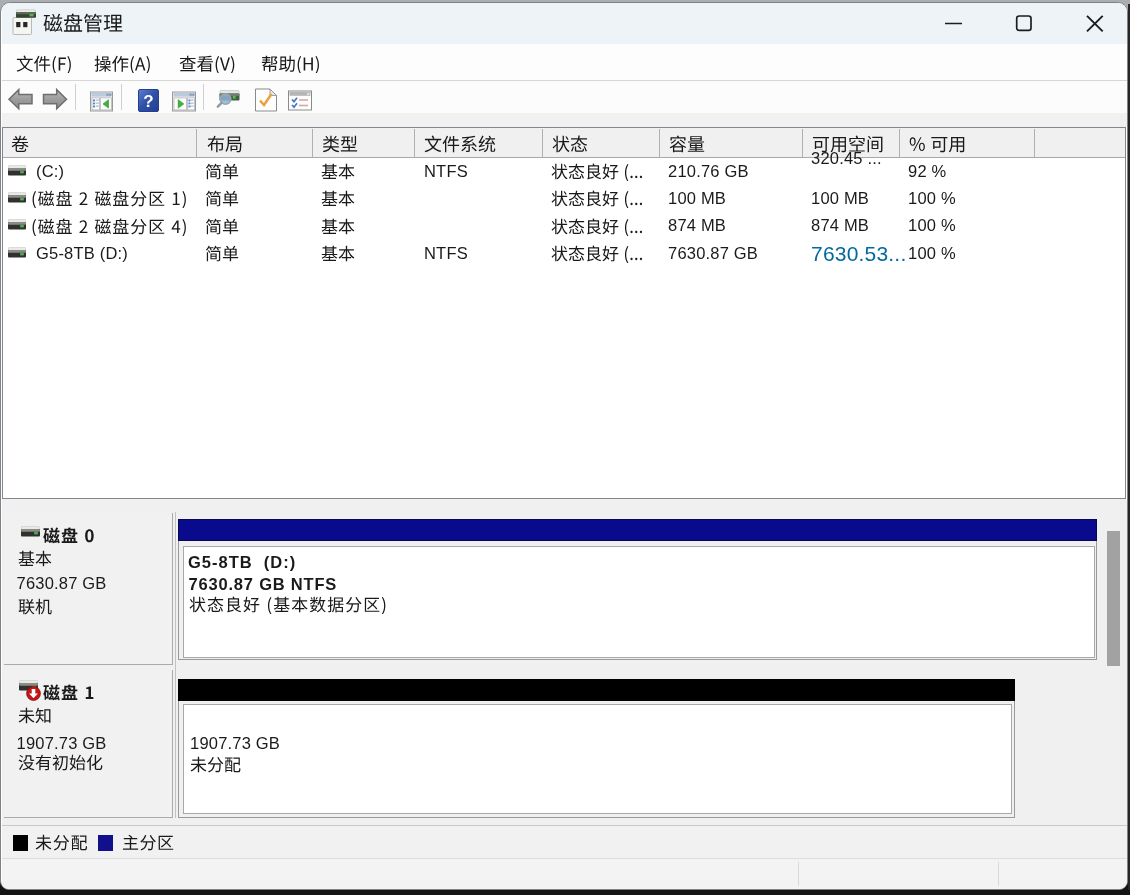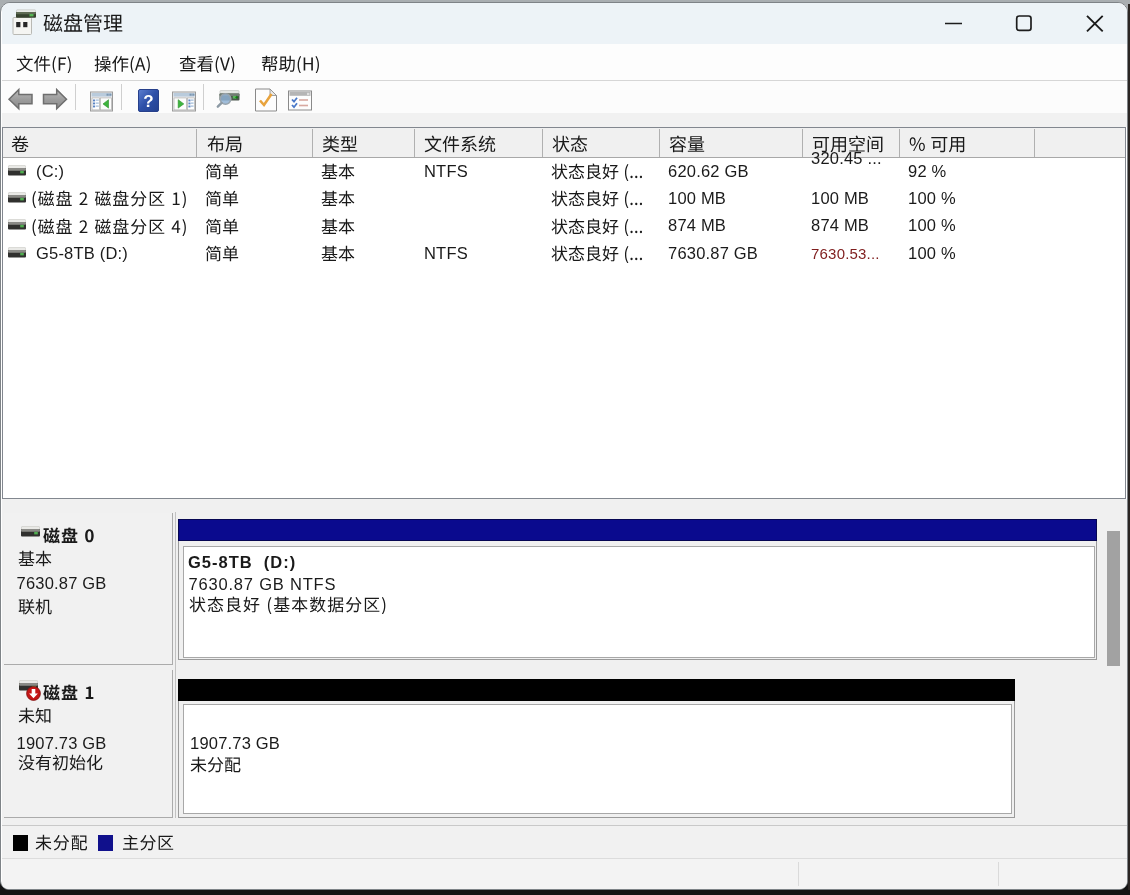--- a/index.html
+++ b/index.html
@@ -239,21 +239,21 @@
 <rect x="12.2" y="5.9" width="3.6" height="2.5" fill="#4fae4f"></rect>
 </svg>
 <svg style="position:absolute;left:7.0px;top:243.6px" width="18" height="13" viewBox="0 0 18 13">
 <rect x="0.5" y="0.5" width="17" height="3.2" rx="0.6" fill="#e9e9e6" stroke="#c9c9c4" stroke-width="0.6"></rect>
 <rect x="0" y="3" width="18" height="7.4" rx="1" fill="#30302e"></rect>
 <rect x="0" y="3" width="18" height="2.7" rx="1" fill="#8a8a86"></rect>
 <rect x="12.2" y="5.9" width="3.6" height="2.5" fill="#4fae4f"></rect>
 </svg>
 <div style="position:absolute;left:35.0px;top:156.9px;height:23.1px;line-height:23.1px;font-size:16.5px;font-weight:400;color:#1a1a1a;letter-spacing:0.2px;white-space:pre">(C:)</div>
 <div style="position:absolute;left:423.0px;top:156.9px;height:23.1px;line-height:23.1px;font-size:16.5px;font-weight:400;color:#1a1a1a;letter-spacing:0.2px;white-space:pre">NTFS</div>
-<div style="position:absolute;left:667.0px;top:156.9px;height:23.1px;line-height:23.1px;font-size:16.5px;font-weight:400;color:#1a1a1a;letter-spacing:0.2px;white-space:pre">620.62 GB</div>
+<div style="position:absolute;left:667.0px;top:156.9px;height:23.1px;line-height:23.1px;font-size:16.5px;font-weight:400;color:#1a1a1a;letter-spacing:0.2px;white-space:pre">210.76 GB</div>
 <div style="position:absolute;left:810.0px;top:144px;height:23.1px;line-height:23.1px;font-size:16.5px;font-weight:400;color:#1a1a1a;letter-spacing:0.2px;white-space:pre">320.45 ...</div>
 <div style="position:absolute;left:907.0px;top:156.9px;height:23.1px;line-height:23.1px;font-size:16.5px;font-weight:400;color:#1a1a1a;letter-spacing:0.2px;white-space:pre">92 %</div>
 <div style="position:absolute;left:30.0px;top:187.3px;width:157.3px;height:18.0px">
       <svg width="157.3" height="18" viewBox="0 0 157.3 18" style="position:absolute" fill="#1a1a1a">
         <path transform="translate(0 15) scale(0.01700 -0.01700)" d="M239 -196 295 -171C209 -29 168 141 168 311C168 480 209 649 295 792L239 818C147 668 92 507 92 311C92 114 147 -47 239 -196Z"></path>
         <path transform="translate(6.6 15) scale(0.01700 -0.01700)" d="M42 784V721H151C130 551 93 390 26 284C38 267 56 230 61 214C79 242 95 272 110 305V-35H169V47H327V484H171C190 559 205 639 216 721H341V784ZM169 422H267V108H169ZM786 841C769 787 735 712 707 660H537L593 686C578 728 544 790 510 836L451 812C481 766 514 703 529 660H358V592H957V660H777C805 707 835 766 859 817ZM353 -37C370 -28 398 -21 577 7C582 -18 586 -42 589 -63L644 -52C635 13 609 111 583 185L531 175C543 141 554 102 564 64L430 45C508 156 586 298 647 438L585 466C570 426 552 385 534 346L431 338C470 400 507 479 535 553L472 581C448 491 400 395 385 371C371 346 358 329 344 325C352 308 363 275 366 261C380 268 401 273 504 284C461 199 419 130 401 104C373 61 351 31 331 27C339 9 350 -23 353 -37ZM661 -35C677 -26 706 -18 897 11C904 -16 910 -41 913 -62L969 -48C958 17 927 116 893 191L840 178C854 144 869 105 881 67L734 47C808 159 881 304 936 445L871 472C857 431 841 388 823 348L718 339C754 401 789 480 813 556L748 584C728 495 685 399 672 375C659 349 647 332 633 328C642 311 653 277 656 263C670 270 691 275 796 286C757 202 720 134 703 109C677 66 657 35 637 30C645 12 657 -21 660 -35L661 -33Z"></path>
         <path transform="translate(24.5 15) scale(0.01700 -0.01700)" d="M390 426C446 397 516 352 550 320L588 368C554 400 483 442 428 469ZM464 850C457 826 444 793 431 765H212V589L211 550H51V484H201C186 423 151 361 74 312C90 302 118 274 129 259C221 319 261 402 277 484H741V367C741 356 737 352 723 352C710 351 664 351 616 352C627 334 637 307 640 288C708 288 752 288 779 299C807 310 816 330 816 366V484H956V550H816V765H512L545 834ZM397 647C450 621 514 580 545 550H286L287 588V703H741V550H547L585 596C552 627 487 666 434 690ZM158 261V15H45V-52H955V15H843V261ZM228 15V200H362V15ZM431 15V200H565V15ZM635 15V200H770V15Z"></path>
         <path transform="translate(47.8 15) scale(0.01700 -0.01700)" d="M44 0H505V79H302C265 79 220 75 182 72C354 235 470 384 470 531C470 661 387 746 256 746C163 746 99 704 40 639L93 587C134 636 185 672 245 672C336 672 380 611 380 527C380 401 274 255 44 54Z"></path>
         <path transform="translate(63.4 15) scale(0.01700 -0.01700)" d="M42 784V721H151C130 551 93 390 26 284C38 267 56 230 61 214C79 242 95 272 110 305V-35H169V47H327V484H171C190 559 205 639 216 721H341V784ZM169 422H267V108H169ZM786 841C769 787 735 712 707 660H537L593 686C578 728 544 790 510 836L451 812C481 766 514 703 529 660H358V592H957V660H777C805 707 835 766 859 817ZM353 -37C370 -28 398 -21 577 7C582 -18 586 -42 589 -63L644 -52C635 13 609 111 583 185L531 175C543 141 554 102 564 64L430 45C508 156 586 298 647 438L585 466C570 426 552 385 534 346L431 338C470 400 507 479 535 553L472 581C448 491 400 395 385 371C371 346 358 329 344 325C352 308 363 275 366 261C380 268 401 273 504 284C461 199 419 130 401 104C373 61 351 31 331 27C339 9 350 -23 353 -37ZM661 -35C677 -26 706 -18 897 11C904 -16 910 -41 913 -62L969 -48C958 17 927 116 893 191L840 178C854 144 869 105 881 67L734 47C808 159 881 304 936 445L871 472C857 431 841 388 823 348L718 339C754 401 789 480 813 556L748 584C728 495 685 399 672 375C659 349 647 332 633 328C642 311 653 277 656 263C670 270 691 275 796 286C757 202 720 134 703 109C677 66 657 35 637 30C645 12 657 -21 660 -35L661 -33Z"></path>
         <path transform="translate(81.3 15) scale(0.01700 -0.01700)" d="M390 426C446 397 516 352 550 320L588 368C554 400 483 442 428 469ZM464 850C457 826 444 793 431 765H212V589L211 550H51V484H201C186 423 151 361 74 312C90 302 118 274 129 259C221 319 261 402 277 484H741V367C741 356 737 352 723 352C710 351 664 351 616 352C627 334 637 307 640 288C708 288 752 288 779 299C807 310 816 330 816 366V484H956V550H816V765H512L545 834ZM397 647C450 621 514 580 545 550H286L287 588V703H741V550H547L585 596C552 627 487 666 434 690ZM158 261V15H45V-52H955V15H843V261ZM228 15V200H362V15ZM431 15V200H565V15ZM635 15V200H770V15Z"></path>
@@ -279,21 +279,21 @@
     </div>
 <div style="position:absolute;left:667.0px;top:184.1px;height:23.1px;line-height:23.1px;font-size:16.5px;font-weight:400;color:#1a1a1a;letter-spacing:0.2px;white-space:pre">100 MB</div>
 <div style="position:absolute;left:810.0px;top:184.1px;height:23.1px;line-height:23.1px;font-size:16.5px;font-weight:400;color:#1a1a1a;letter-spacing:0.2px;white-space:pre">100 MB</div>
 <div style="position:absolute;left:907.0px;top:184.1px;height:23.1px;line-height:23.1px;font-size:16.5px;font-weight:400;color:#1a1a1a;letter-spacing:0.2px;white-space:pre">100 %</div>
 <div style="position:absolute;left:667.0px;top:211.3px;height:23.1px;line-height:23.1px;font-size:16.5px;font-weight:400;color:#1a1a1a;letter-spacing:0.2px;white-space:pre">874 MB</div>
 <div style="position:absolute;left:810.0px;top:211.3px;height:23.1px;line-height:23.1px;font-size:16.5px;font-weight:400;color:#1a1a1a;letter-spacing:0.2px;white-space:pre">874 MB</div>
 <div style="position:absolute;left:907.0px;top:211.3px;height:23.1px;line-height:23.1px;font-size:16.5px;font-weight:400;color:#1a1a1a;letter-spacing:0.2px;white-space:pre">100 %</div>
 <div style="position:absolute;left:35.0px;top:238.5px;height:23.1px;line-height:23.1px;font-size:16.5px;font-weight:400;color:#1a1a1a;letter-spacing:0.2px;white-space:pre">G5-8TB (D:)</div>
 <div style="position:absolute;left:423.0px;top:238.5px;height:23.1px;line-height:23.1px;font-size:16.5px;font-weight:400;color:#1a1a1a;letter-spacing:0.2px;white-space:pre">NTFS</div>
 <div style="position:absolute;left:667.0px;top:238.5px;height:23.1px;line-height:23.1px;font-size:16.5px;font-weight:400;color:#1a1a1a;letter-spacing:0.2px;white-space:pre">7630.87 GB</div>
-<div style="position:absolute;left:810.0px;top:238.5px;height:23.1px;line-height:23.1px;font-size:15px;font-weight:400;color:#7f1d1d;letter-spacing:0.2px;white-space:pre">7630.53...</div>
+<div style="position:absolute;left:810.0px;top:238.5px;height:23.1px;line-height:23.1px;font-size:21px;font-weight:400;color:#0369a1;letter-spacing:0.2px;white-space:pre">7630.53...</div>
 <div style="position:absolute;left:907.0px;top:238.5px;height:23.1px;line-height:23.1px;font-size:16.5px;font-weight:400;color:#1a1a1a;letter-spacing:0.2px;white-space:pre">100 %</div>
 <div style="position:absolute;left:204.0px;top:160.1px;width:34.0px;height:18.0px">
       <svg width="34" height="18" viewBox="0 0 34 18" style="position:absolute" fill="#1a1a1a">
         <path transform="translate(0 15) scale(0.01700 -0.01700)" d="M107 454V-78H180V454ZM152 539C194 502 242 448 264 413L322 454C299 489 250 540 207 577ZM320 387V41H688V387ZM207 843C174 748 116 657 49 598C66 589 96 568 111 556C147 592 183 638 214 689H274C297 648 320 599 330 566L396 593C387 619 369 655 350 689H493V752H248C259 776 269 800 278 825ZM596 841C571 755 525 673 468 618C487 609 517 588 530 576C558 606 586 645 610 688H687C717 646 746 595 758 561L823 590C812 617 790 653 767 688H930V751H641C651 775 660 800 668 825ZM620 189V99H385V189ZM385 329H620V245H385ZM350 538V470H820V11C820 -4 816 -8 800 -9C785 -10 732 -10 676 -8C686 -26 696 -55 700 -74C775 -74 824 -73 855 -63C885 -51 894 -32 894 10V538Z"></path>
         <path transform="translate(17 15) scale(0.01700 -0.01700)" d="M221 437H459V329H221ZM536 437H785V329H536ZM221 603H459V497H221ZM536 603H785V497H536ZM709 836C686 785 645 715 609 667H366L407 687C387 729 340 791 299 836L236 806C272 764 311 707 333 667H148V265H459V170H54V100H459V-79H536V100H949V170H536V265H861V667H693C725 709 760 761 790 809Z"></path>
       </svg>
     </div>
 <div style="position:absolute;left:320.0px;top:160.1px;width:34.0px;height:18.0px">
       <svg width="34" height="18" viewBox="0 0 34 18" style="position:absolute" fill="#1a1a1a">
         <path transform="translate(0 15) scale(0.01700 -0.01700)" d="M684 839V743H320V840H245V743H92V680H245V359H46V295H264C206 224 118 161 36 128C52 114 74 88 85 70C182 116 284 201 346 295H662C723 206 821 123 917 82C929 100 951 127 967 141C883 171 798 229 741 295H955V359H760V680H911V743H760V839ZM320 680H684V613H320ZM460 263V179H255V117H460V11H124V-53H882V11H536V117H746V179H536V263ZM320 557H684V487H320ZM320 430H684V359H320Z"></path>
@@ -410,21 +410,21 @@
 <div style="position:absolute;left:17.0px;top:594.5px;width:34.0px;height:18.0px">
       <svg width="34" height="18" viewBox="0 0 34 18" style="position:absolute" fill="#1a1a1a">
         <path transform="translate(0 15) scale(0.01700 -0.01700)" d="M485 794C525 747 566 681 584 638L648 672C630 716 587 778 546 824ZM810 824C786 766 740 685 703 632H453V563H636V442L635 381H428V311H627C610 198 555 68 392 -36C411 -48 437 -72 449 -88C577 -1 643 100 677 199C729 75 809 -24 916 -79C927 -60 950 -32 966 -17C840 39 751 162 707 311H956V381H710L711 441V563H918V632H781C816 681 854 744 887 801ZM38 135 53 63 313 108V-80H379V120L462 134L458 199L379 187V729H423V797H47V729H101V144ZM169 729H313V587H169ZM169 524H313V381H169ZM169 317H313V176L169 154Z"></path>
         <path transform="translate(17 15) scale(0.01700 -0.01700)" d="M498 783V462C498 307 484 108 349 -32C366 -41 395 -66 406 -80C550 68 571 295 571 462V712H759V68C759 -18 765 -36 782 -51C797 -64 819 -70 839 -70C852 -70 875 -70 890 -70C911 -70 929 -66 943 -56C958 -46 966 -29 971 0C975 25 979 99 979 156C960 162 937 174 922 188C921 121 920 68 917 45C916 22 913 13 907 7C903 2 895 0 887 0C877 0 865 0 858 0C850 0 845 2 840 6C835 10 833 29 833 62V783ZM218 840V626H52V554H208C172 415 99 259 28 175C40 157 59 127 67 107C123 176 177 289 218 406V-79H291V380C330 330 377 268 397 234L444 296C421 322 326 429 291 464V554H439V626H291V840Z"></path>
       </svg>
     </div>
 <div style="position:absolute;left:177.0px;top:516.0px;width:917.0px;height:139.0px;border:1px solid #9a9a9a;background:#f0f0f0"></div>
 <div style="position:absolute;left:177.0px;top:516.0px;width:917.0px;height:20.0px;background:#0a0a8e;border:1px solid #060652"></div>
 <div style="position:absolute;left:182.0px;top:543.0px;width:910.0px;height:110.0px;background:#fff;border:1px solid #a8a8a8"></div>
 <div style="position:absolute;left:187.0px;top:548.0px;height:23.1px;line-height:23.1px;font-size:16.5px;font-weight:700;color:#1a1a1a;letter-spacing:1.0px;white-space:pre">G5-8TB  (D:)</div>
-<div style="position:absolute;left:187.5px;top:569.5px;height:23.1px;line-height:23.1px;font-size:16.5px;font-weight:400;color:#1a1a1a;letter-spacing:0.8px;white-space:pre">7630.87 GB NTFS</div>
+<div style="position:absolute;left:187.5px;top:569.5px;height:23.1px;line-height:23.1px;font-size:16.5px;font-weight:700;color:#1a1a1a;letter-spacing:0.8px;white-space:pre">7630.87 GB NTFS</div>
 <div style="position:absolute;left:187.5px;top:592.9px;width:198.9px;height:18.0px">
       <svg width="198.9" height="18" viewBox="0 0 198.9 18" style="position:absolute" fill="#1a1a1a">
         <path transform="translate(0 15) scale(0.01700 -0.01700)" d="M741 774C785 719 836 642 860 596L920 634C896 680 843 752 798 806ZM49 674C96 615 152 537 175 486L237 528C212 577 155 653 106 709ZM589 838V605L588 545H356V471H583C568 306 512 120 327 -30C347 -43 373 -63 388 -78C539 47 609 197 640 344C695 156 782 6 918 -78C930 -59 955 -30 973 -16C816 70 723 252 675 471H951V545H662L663 605V838ZM32 194 76 130C127 176 188 234 247 290V-78H321V841H247V382C168 309 86 237 32 194Z"></path>
         <path transform="translate(18 15) scale(0.01700 -0.01700)" d="M381 409C440 375 511 323 543 286L610 329C573 367 503 417 444 449ZM270 241V45C270 -37 300 -58 416 -58C441 -58 624 -58 650 -58C746 -58 770 -27 780 99C759 104 728 115 712 128C706 25 698 10 645 10C604 10 450 10 420 10C355 10 344 16 344 45V241ZM410 265C467 212 537 138 568 90L630 131C596 178 525 249 467 299ZM750 235C800 150 851 36 868 -35L940 -9C921 62 868 173 816 256ZM154 241C135 161 100 59 54 -6L122 -40C166 28 199 136 221 219ZM466 844C461 795 455 746 444 699H56V629H424C377 499 278 391 45 333C61 316 80 287 88 269C347 339 454 471 504 629C579 449 710 328 907 274C918 295 940 326 958 343C778 384 651 485 582 629H948V699H522C532 746 539 794 544 844Z"></path>
         <path transform="translate(36 15) scale(0.01700 -0.01700)" d="M752 500V381H254V500ZM752 563H254V678H752ZM170 -84C193 -70 231 -60 505 12C501 28 498 60 498 81L254 21V313H409C504 118 674 -15 905 -71C916 -50 937 -21 954 -4C848 18 755 57 677 109C750 150 835 204 899 254L837 302C782 255 694 195 620 153C566 199 521 252 488 313H828V744H558C549 776 534 817 518 849L444 832C455 806 466 773 474 744H177V63C177 16 148 -12 129 -24C142 -38 164 -68 170 -84Z"></path>
         <path transform="translate(54 15) scale(0.01700 -0.01700)" d="M64 292C117 257 174 214 226 171C173 83 105 20 26 -19C42 -33 64 -61 73 -79C157 -32 227 32 283 121C325 82 362 43 386 10L437 73C410 108 369 149 321 190C375 302 410 445 426 626L380 638L367 635H221C235 704 247 773 255 835L181 840C174 777 162 706 149 635H41V565H135C113 462 88 364 64 292ZM348 565C333 436 303 327 262 238C224 267 185 295 147 321C167 392 188 478 207 565ZM661 531V415H429V344H661V10C661 -4 656 -9 640 -10C624 -10 569 -10 510 -9C520 -29 533 -60 537 -80C616 -81 664 -79 695 -68C727 -56 738 -35 738 9V344H960V415H738V513C809 574 881 658 930 734L878 771L860 766H474V697H809C769 639 713 573 661 531Z"></path>
         <path transform="translate(77.4 15) scale(0.01700 -0.01700)" d="M239 -196 295 -171C209 -29 168 141 168 311C168 480 209 649 295 792L239 818C147 668 92 507 92 311C92 114 147 -47 239 -196Z"></path>
         <path transform="translate(84.2 15) scale(0.01700 -0.01700)" d="M684 839V743H320V840H245V743H92V680H245V359H46V295H264C206 224 118 161 36 128C52 114 74 88 85 70C182 116 284 201 346 295H662C723 206 821 123 917 82C929 100 951 127 967 141C883 171 798 229 741 295H955V359H760V680H911V743H760V839ZM320 680H684V613H320ZM460 263V179H255V117H460V11H124V-53H882V11H536V117H746V179H536V263ZM320 557H684V487H320ZM320 430H684V359H320Z"></path>
         <path transform="translate(102.2 15) scale(0.01700 -0.01700)" d="M460 839V629H65V553H367C294 383 170 221 37 140C55 125 80 98 92 79C237 178 366 357 444 553H460V183H226V107H460V-80H539V107H772V183H539V553H553C629 357 758 177 906 81C920 102 946 131 965 146C826 226 700 384 628 553H937V629H539V839Z"></path>
         <path transform="translate(120.2 15) scale(0.01700 -0.01700)" d="M443 821C425 782 393 723 368 688L417 664C443 697 477 747 506 793ZM88 793C114 751 141 696 150 661L207 686C198 722 171 776 143 815ZM410 260C387 208 355 164 317 126C279 145 240 164 203 180C217 204 233 231 247 260ZM110 153C159 134 214 109 264 83C200 37 123 5 41 -14C54 -28 70 -54 77 -72C169 -47 254 -8 326 50C359 30 389 11 412 -6L460 43C437 59 408 77 375 95C428 152 470 222 495 309L454 326L442 323H278L300 375L233 387C226 367 216 345 206 323H70V260H175C154 220 131 183 110 153ZM257 841V654H50V592H234C186 527 109 465 39 435C54 421 71 395 80 378C141 411 207 467 257 526V404H327V540C375 505 436 458 461 435L503 489C479 506 391 562 342 592H531V654H327V841ZM629 832C604 656 559 488 481 383C497 373 526 349 538 337C564 374 586 418 606 467C628 369 657 278 694 199C638 104 560 31 451 -22C465 -37 486 -67 493 -83C595 -28 672 41 731 129C781 44 843 -24 921 -71C933 -52 955 -26 972 -12C888 33 822 106 771 198C824 301 858 426 880 576H948V646H663C677 702 689 761 698 821ZM809 576C793 461 769 361 733 276C695 366 667 468 648 576Z"></path>

